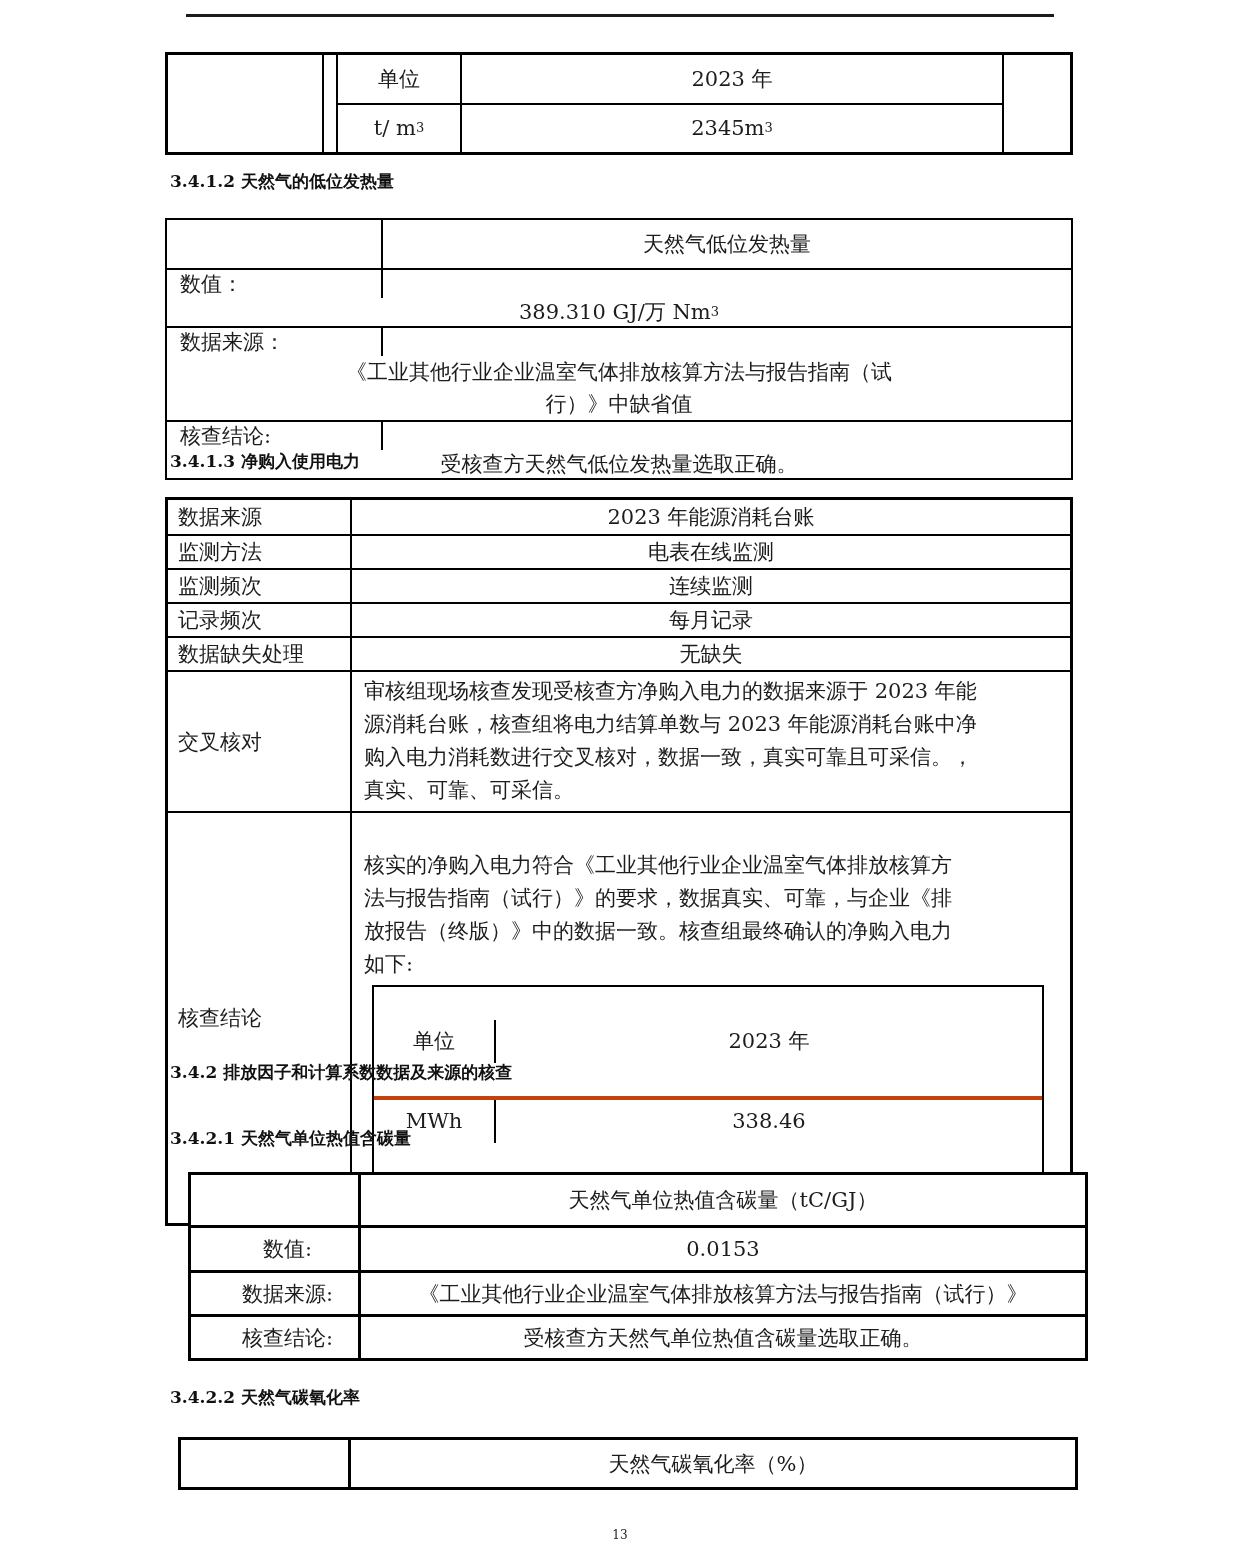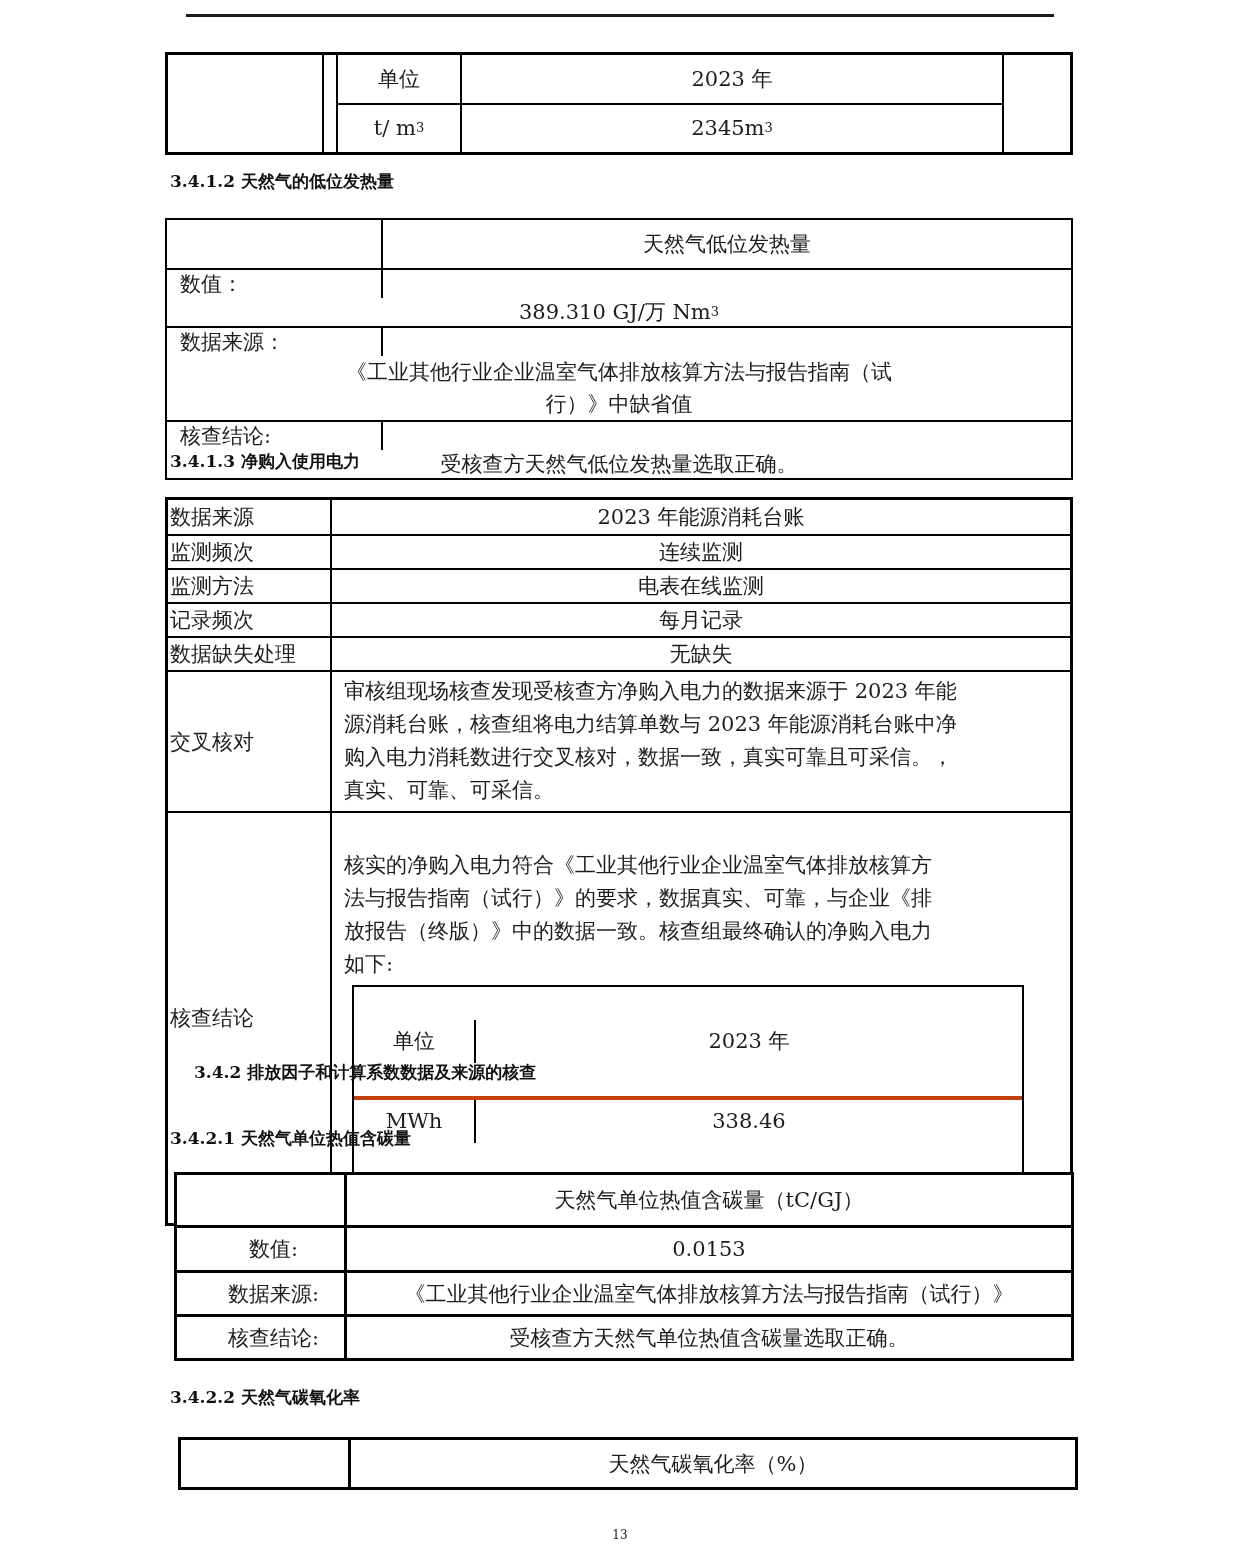--- a/index.html
+++ b/index.html
@@ -23,21 +23,21 @@
   .nrow { flex:1; display:flex; }
   .nrow.first { border-bottom:2px solid #000; }
   .nlbl { width:124px; border-right:2px solid #000; display:flex; align-items:center; justify-content:center; }
   .nval { flex:1; display:flex; align-items:center; justify-content:center; }
   .tfrag-right { flex:1; }
 
   
   .heading { position:absolute; left:170px; font-weight:bold; font-size:17px; white-space:nowrap; color:#111; }
   .h3412 { top:170px; }
   .h3413 { top:450px; }
-  .h342  { top:1061px;margin-left:24px; }
+  .h342  { top:1061px; }
   .h3421 { top:1127px; }
   .h3422 { top:1386px; }
 
   
   .tbl { position:absolute; left:165px; width:908px; background:#fff; font-size:21px; }
   .row { display:flex; align-items:stretch; }
   .lblcell { display:flex; align-items:center;padding-left:26px; }
   .valcell { flex:1; display:flex; align-items:center; justify-content:center;
              text-align:center; white-space:pre-line; }
 
@@ -47,34 +47,34 @@
   .tbl-ncv .lblcell { width:216px; border-right:2px solid #000; padding-left:13px; }
   .tbl-ncv .r1 { min-height:48px; }
   .tbl-ncv .r2 { min-height:47px; }
   .tbl-ncv .r3 { min-height:66px; }
   .tbl-ncv .r4 { min-height:43px; }
   .tbl-ncv .r3 .valcell { line-height:32px; }
 
   
   .tbl-elec { top:497px; border:3px solid #000; }
   .tbl-elec .row + .row { border-top:2px solid #000; }
-  .tbl-elec .lblcell { width:164px; border-right:2px solid #000; padding-left:2px; }
+  .tbl-elec .lblcell { width:184px; border-right:2px solid #000; padding-left:10px; }
   .tbl-elec .rs { min-height:34px; }
   .tbl-elec .rcross { min-height:131px; }
   .tbl-elec .rconc  { min-height:228px; }
   .tbl-elec .block { display:block; padding:3px 10px 4px 12px; line-height:33px;
                      text-align:left; white-space:pre-line; }
   .nested2 { margin:4px 0 8px 8px; width:672px; border:2px solid #000; font-size:21px; }
   .nested2 .row + .row { border-top:4px solid #c2410c; }
   .nested2 .n2lbl { width:122px; border-right:2px solid #000; display:flex;
                     align-items:center; justify-content:center; min-height:43px; }
   .nested2 .n2val { flex:1; display:flex; align-items:center; justify-content:center; }
 
   
-  .tbl-carbon { left:174px; top:1172px; width:900px; border:3px solid #000; }
+  .tbl-carbon { left:188px; top:1172px; width:900px; border:3px solid #000; }
   .tbl-carbon .row + .row { border-top:3px solid #000; }
   .tbl-carbon .lblcell { width:170px; border-right:3px solid #000; justify-content:center; }
   .tbl-carbon .r1 { min-height:50px; }
   .tbl-carbon .r2 { min-height:45px; }
   .tbl-carbon .r3 { min-height:44px; }
   .tbl-carbon .r4 { min-height:44px; }
 
   
   .tbl-oxid { left:178px; top:1437px; width:900px; border:3px solid #000; }
   .tbl-oxid .lblcell { width:170px; border-right:3px solid #000; }
@@ -135,26 +135,26 @@
   </div>
 
   <div class="heading h3413">3.4.1.3 净购入使用电力</div>
 
   <div class="tbl tbl-elec">
     <div class="row rs">
       <div class="lblcell">数据来源</div>
       <div class="valcell">2023 年能源消耗台账</div>
     </div>
     <div class="row rs">
+      <div class="lblcell">监测方法</div>
+      <div class="valcell">电表在线监测</div>
+    </div>
+    <div class="row rs">
       <div class="lblcell">监测频次</div>
       <div class="valcell">连续监测</div>
-    </div>
-    <div class="row rs">
-      <div class="lblcell">监测方法</div>
-      <div class="valcell">电表在线监测</div>
     </div>
     <div class="row rs">
       <div class="lblcell">记录频次</div>
       <div class="valcell">每月记录</div>
     </div>
     <div class="row rs">
       <div class="lblcell">数据缺失处理</div>
       <div class="valcell">无缺失</div>
     </div>
     <div class="row rcross">

